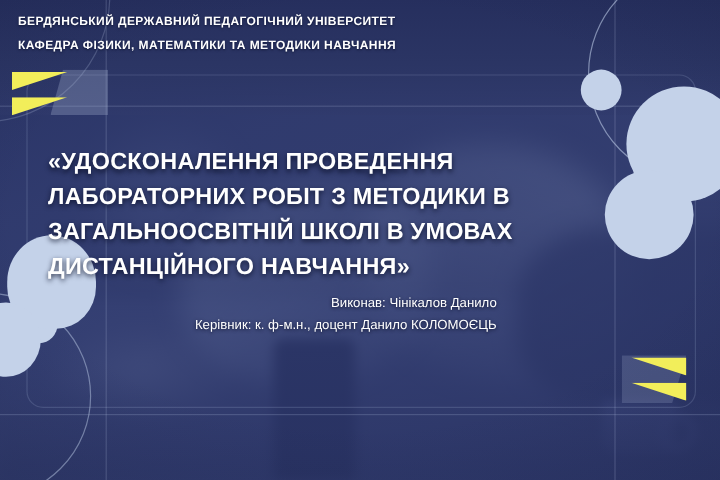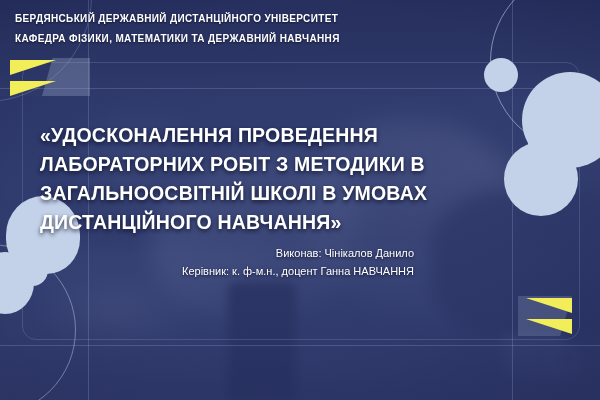--- a/index.html
+++ b/index.html
@@ -311,24 +311,24 @@
   <div class="tri-group tri-br">
     <svg class="tri" width="46" height="15" viewBox="0 0 46 15">
       <polygon points="0,0 46,0 46,15" fill="#f2ee5a"></polygon>
     </svg>
     <svg class="tri" width="46" height="15" viewBox="0 0 46 15">
       <polygon points="0,0 46,0 46,15" fill="#f2ee5a"></polygon>
     </svg>
   </div>
 
   <div class="header">
-    <div>БЕРДЯНСЬКИЙ ДЕРЖАВНИЙ ДИСТАНЦІЙНОГО УНІВЕРСИТЕТ</div>
-    <div>КАФЕДРА ФІЗИКИ, МАТЕМАТИКИ ТА ДЕРЖАВНИЙ НАВЧАННЯ</div>
+    <div>БЕРДЯНСЬКИЙ ДЕРЖАВНИЙ ПЕДАГОГІЧНИЙ УНІВЕРСИТЕТ</div>
+    <div>КАФЕДРА ФІЗИКИ, МАТЕМАТИКИ ТА МЕТОДИКИ НАВЧАННЯ</div>
   </div>
 
   <div class="title">«УДОСКОНАЛЕННЯ ПРОВЕДЕННЯ ЛАБОРАТОРНИХ РОБІТ З МЕТОДИКИ В ЗАГАЛЬНООСВІТНІЙ ШКОЛІ В УМОВАХ ДИСТАНЦІЙНОГО НАВЧАННЯ»</div>
 
   <div class="credits">
     <div>Виконав: Чінікалов Данило</div>
-    <div>Керівник: к. ф-м.н., доцент Ганна НАВЧАННЯ</div>
+    <div>Керівник: к. ф-м.н., доцент Данило КОЛОМОЄЦЬ</div>
   </div>
 
 </div>
 
 </body></html>

